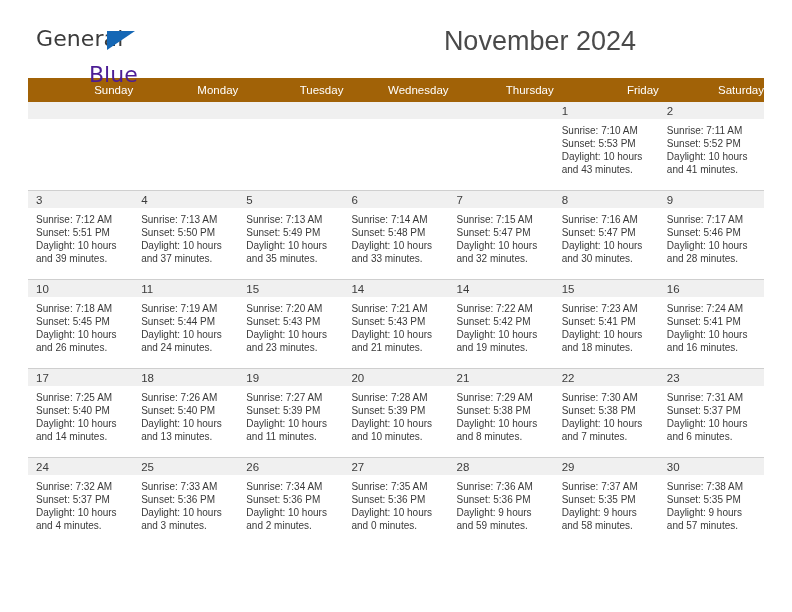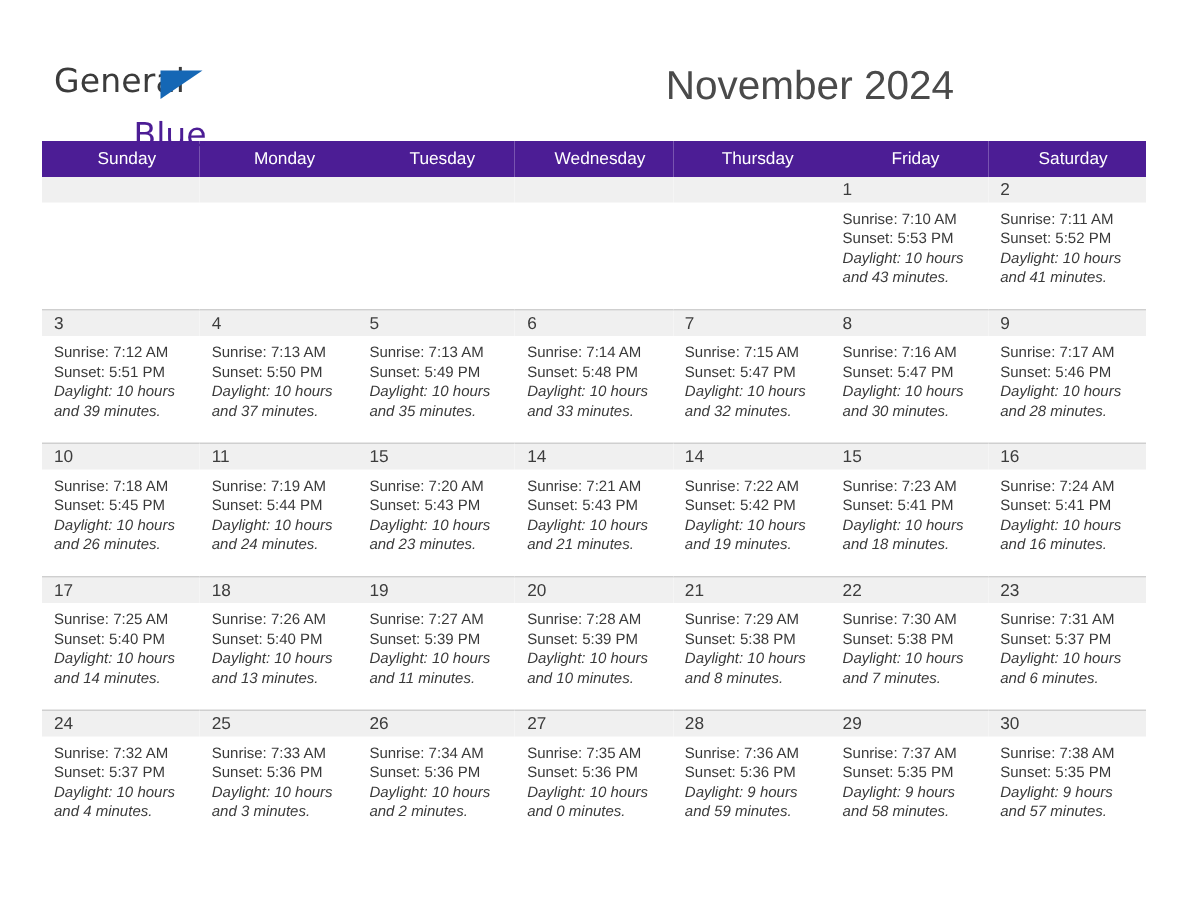--- a/index.html
+++ b/index.html
@@ -13,21 +13,21 @@
     font-family: "Liberation Sans", sans-serif;
     color: #333333;
     overflow: hidden;
   }
 
   .page {
     position: relative;
     width: 664px;
     height: 612px;
     box-sizing: border-box;
-    padding: 16px 28px;
+    padding: 0 28px;
   }
 
   
   .header {
     display: flex;
     align-items: flex-start;
     justify-content: space-between;
     height: 72px;
     padding-top: 26px;
     box-sizing: border-box;
@@ -84,25 +84,25 @@
   }
 
   
   .calendar {
     width: 736px;
     border-collapse: collapse;
     table-layout: fixed;
     margin-top: 6px;
   }
   .calendar th {
-    background: #4c1d95;
+    background: #a16207;
     color: #ffffff;
     font-size: 11.5px;
     font-weight: normal;
-    text-align: center;
+    text-align: right;
     padding: 6px 0 6px 8px;
     border: none;
     height: 20px;
     box-sizing: border-box;
   }
   .calendar td {
     vertical-align: top;
     height: 88px;
     padding: 0;
     border-top: 1px solid #cfcfcf;
@@ -128,21 +128,20 @@
     padding: 5px 9px 0 8px;
     font-size: 10px;
     line-height: 13.1px;
     color: #3a3a3a;
   }
   .cell-body div {
     white-space: nowrap;
   }
   .cell-body .daylight-line {
     white-space: normal;
-    font-style: italic;
   }
 </style>
 </head>
 <body>
 
 <div class="page">
 
   <div class="header">
 
     <div class="logo">

